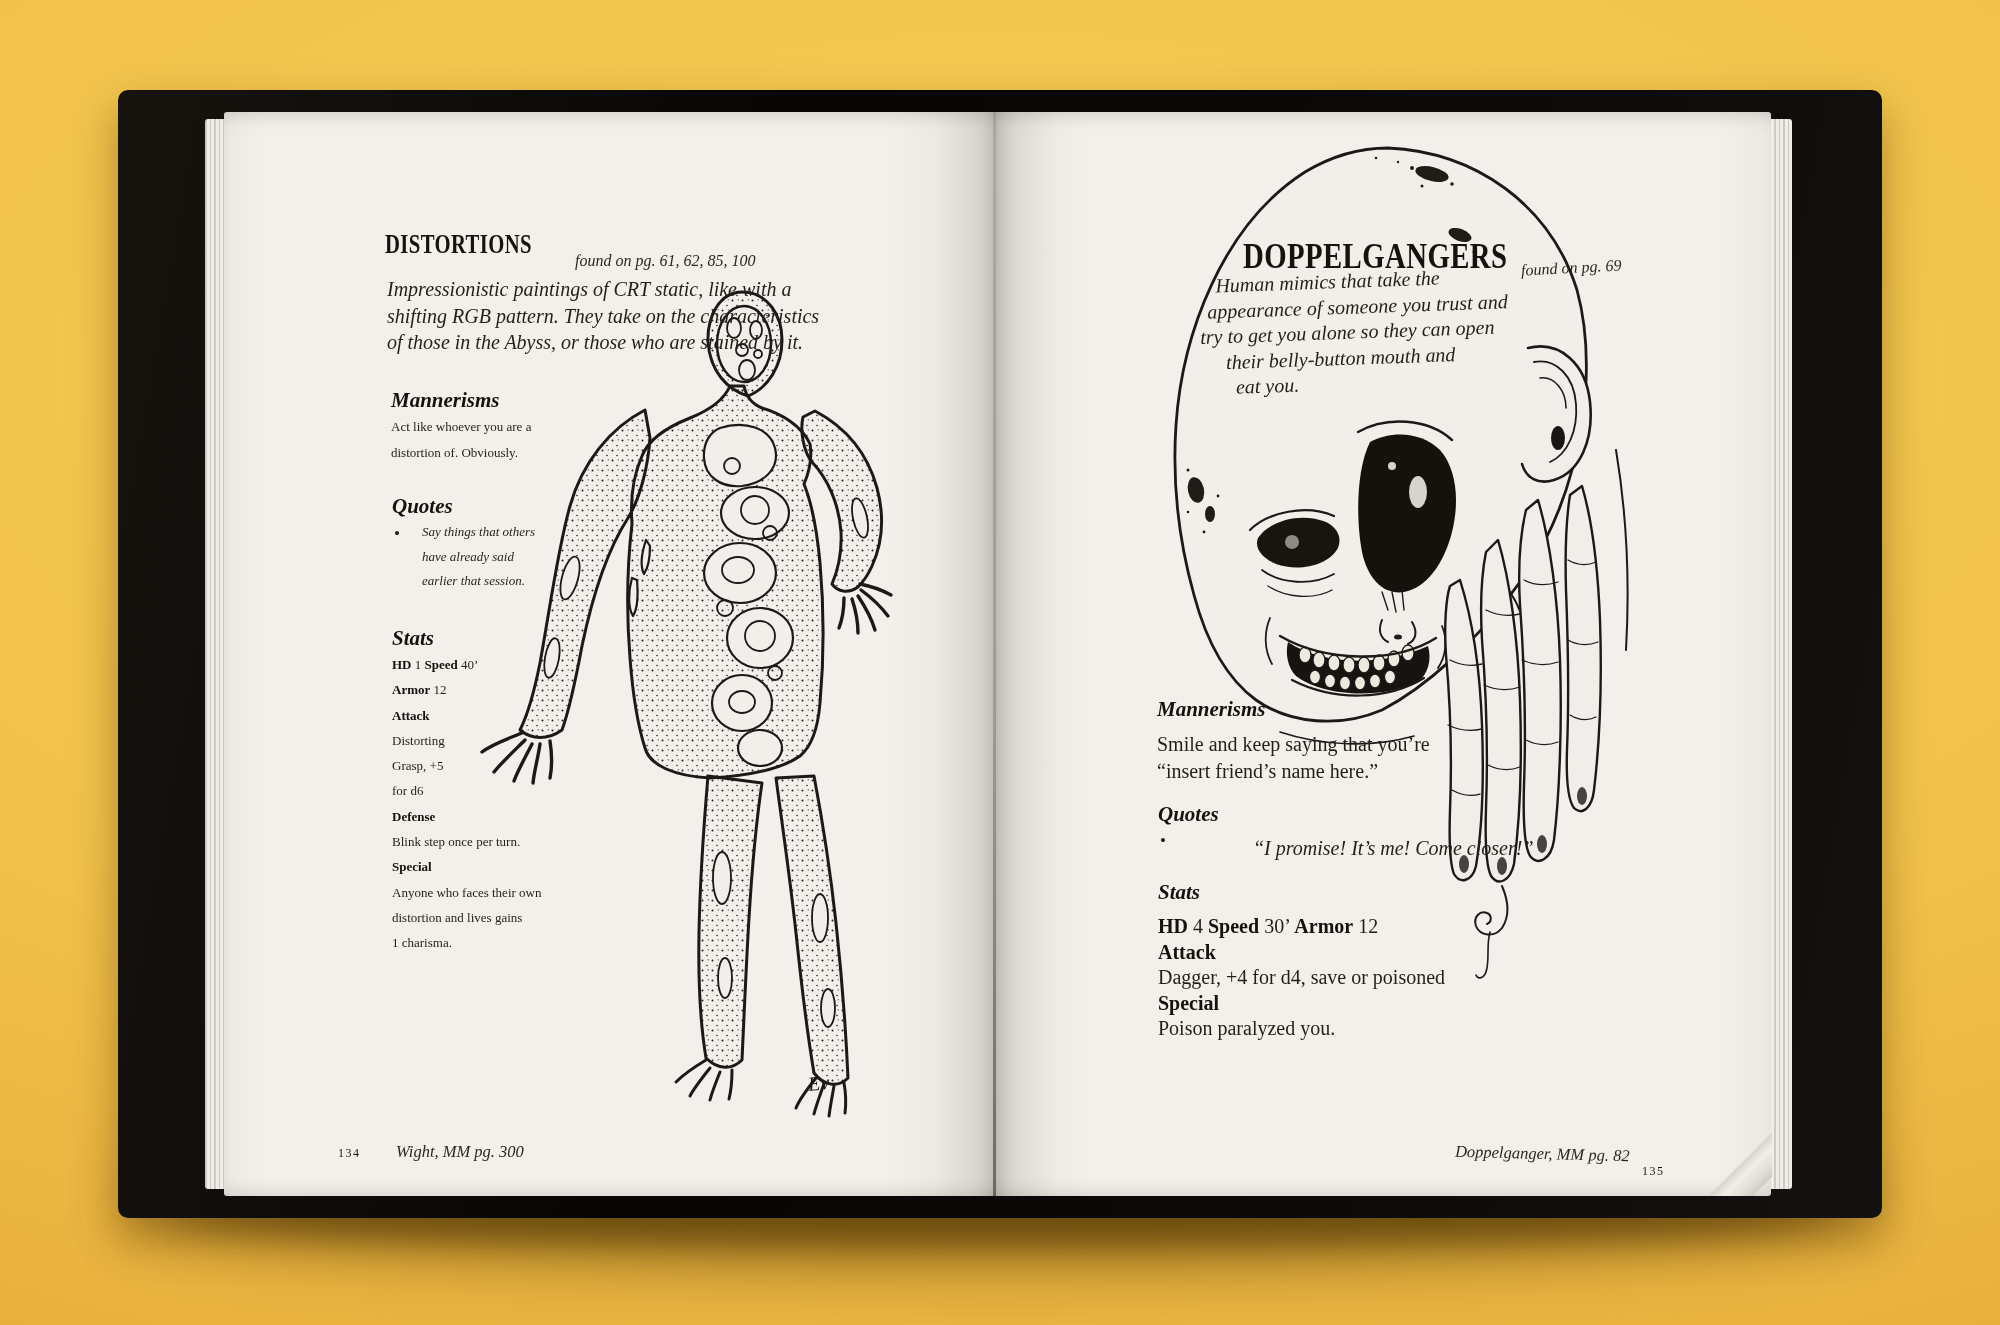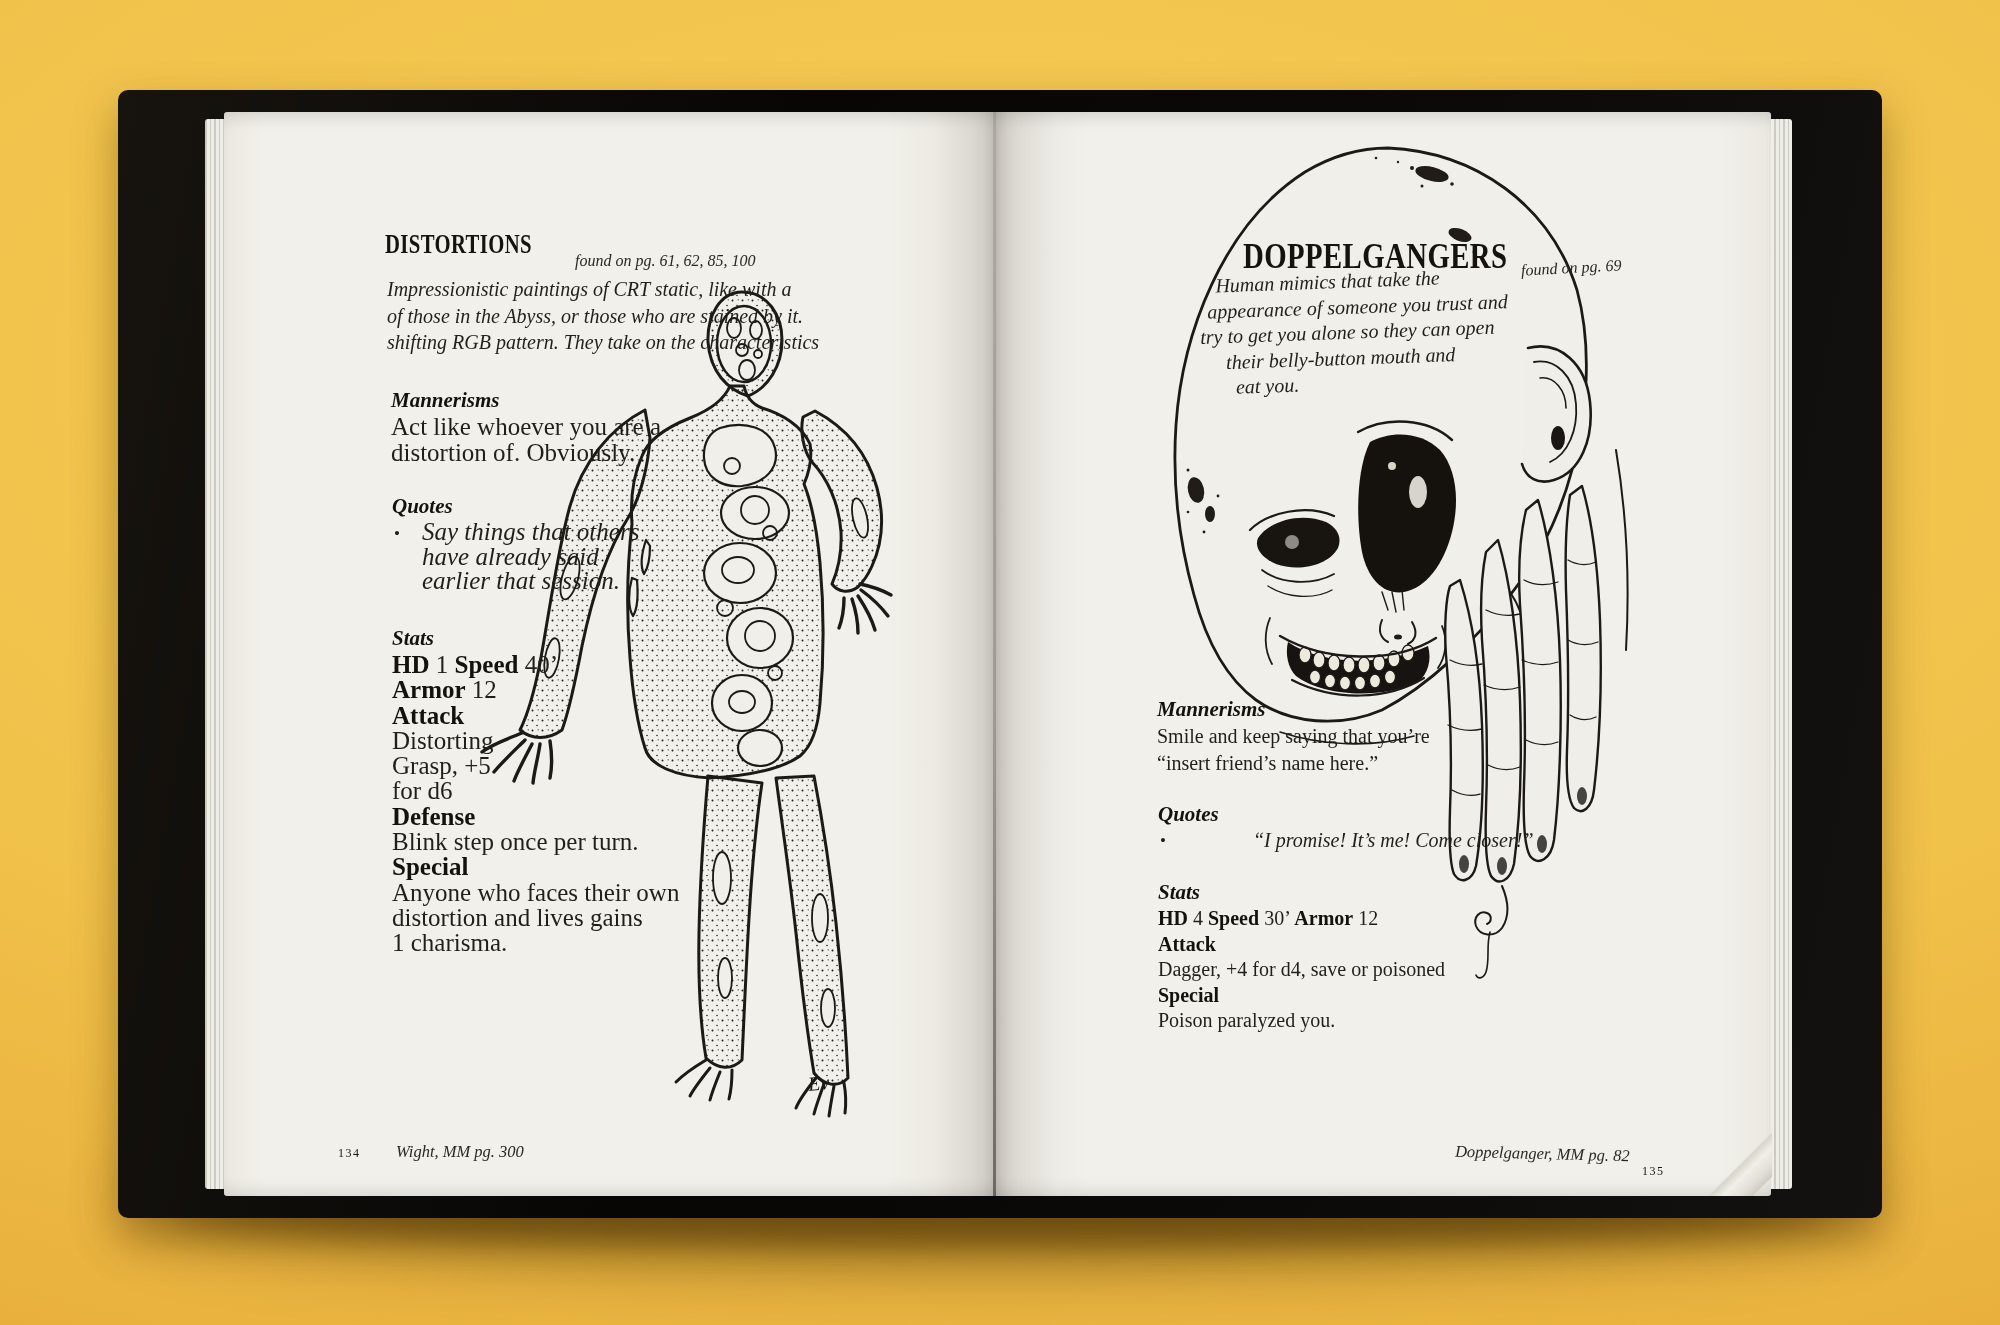--- a/index.html
+++ b/index.html
@@ -31,23 +31,23 @@
     background:linear-gradient(135deg,rgba(0,0,0,0) 55%,#d8d5cc 57%,#f0eee8 66%,#e2dfd7 78%,#cfccc4 86%,rgba(0,0,0,0) 87%);}
   .txt{position:absolute;inset:0;}
   .entry-title{font-weight:bold;font-size:28px;letter-spacing:.5px;color:#16130f;white-space:nowrap;}
   .squeeze-l{display:inline-block;transform:scaleX(.74);transform-origin:0 60%;}
   .squeeze-r{display:inline-block;transform:scaleX(.80);transform-origin:0 60%;}
   .found{font-style:italic;font-size:16px;color:#2b2721;white-space:nowrap;}
   .desc-line{font-style:italic;font-size:20px;color:#221f1a;white-space:nowrap;}
   .lp-desc{line-height:26.5px;}
   .rp-desc{line-height:25.6px;transform:rotate(-2deg);transform-origin:0 0;}
   .sec-h{font-weight:bold;font-style:italic;font-size:21px;color:#15120e;white-space:nowrap;}
-  .body-block{font-size:25px;color:#221f1a;white-space:nowrap;}
+  .body-block{font-size:13px;color:#221f1a;white-space:nowrap;}
   .lp-lh{line-height:25.3px;}
-  .rp-lh{line-height:25.5px;font-size:20px;}
+  .rp-lh{line-height:25.5px;font-size:20px;margin-top:8px;}
   .man-lh{line-height:25.5px;}
   .q-ital{font-style:italic;}
   b{color:#15120e;font-weight:bold;}
   .bullet-dot{font-size:17px;color:#221f1a;}
   .foot-ref{font-style:italic;font-size:16.5px;color:#2b2721;white-space:nowrap;}
   .pgnum{font-size:12px;font-weight:normal;letter-spacing:1.5px;color:#17140f;}
   .sig{font-style:italic;font-size:20px;color:#1c1916;transform:rotate(-6deg);}
   svg .ink{stroke:#1c1916;fill:none;stroke-linecap:round;stroke-linejoin:round;}
 </style>
 </head>
@@ -263,22 +263,22 @@
   </svg>
 
   <div class="txt">
     <div class="abs entry-title" style="left:385px;top:228px;">
       <span class="squeeze-l">DISTORTIONS</span>
     </div>
     <div class="abs found" style="left:575px;top:252px;text-align:right;">found on pg. 61, 62, 85, 100</div>
 
     <div class="abs lp-desc" style="left:387px;top:276px;">
       <div class="desc-line">Impressionistic paintings of CRT static, like with a</div>
+      <div class="desc-line">shifting RGB pattern. They take on the characteristics</div>
       <div class="desc-line">of those in the Abyss, or those who are stained by it.</div>
-      <div class="desc-line">shifting RGB pattern. They take on the characteristics</div>
     </div>
 
     <div class="abs sec-h" style="left:391px;top:388px;">Mannerisms</div>
     <div class="abs body-block man-lh" style="left:391px;top:414px;">
       <div>Act like whoever you are a</div>
       <div>distortion of. Obviously.</div>
     </div>
 
     <div class="abs sec-h" style="left:392px;top:494px;">Quotes</div>
     <div class="abs bullet-dot" style="left:394px;top:524px;">•</div>

